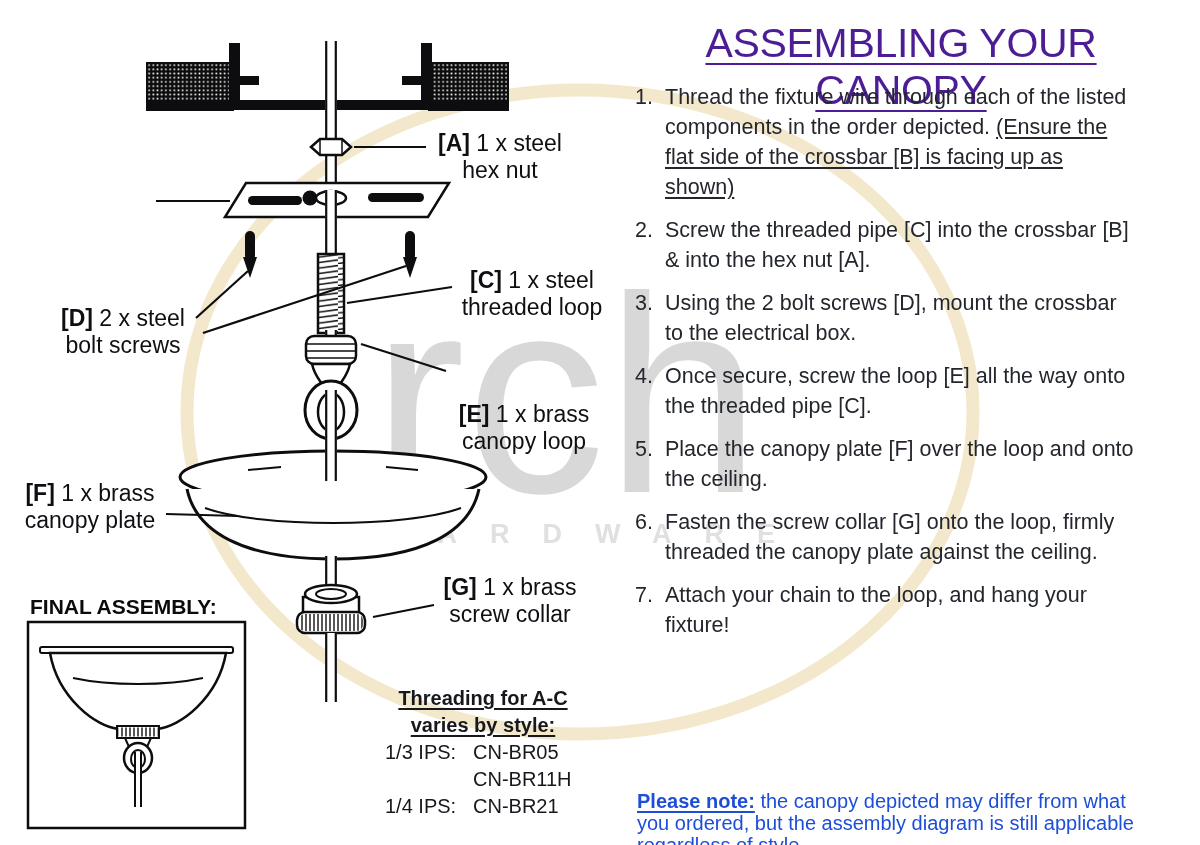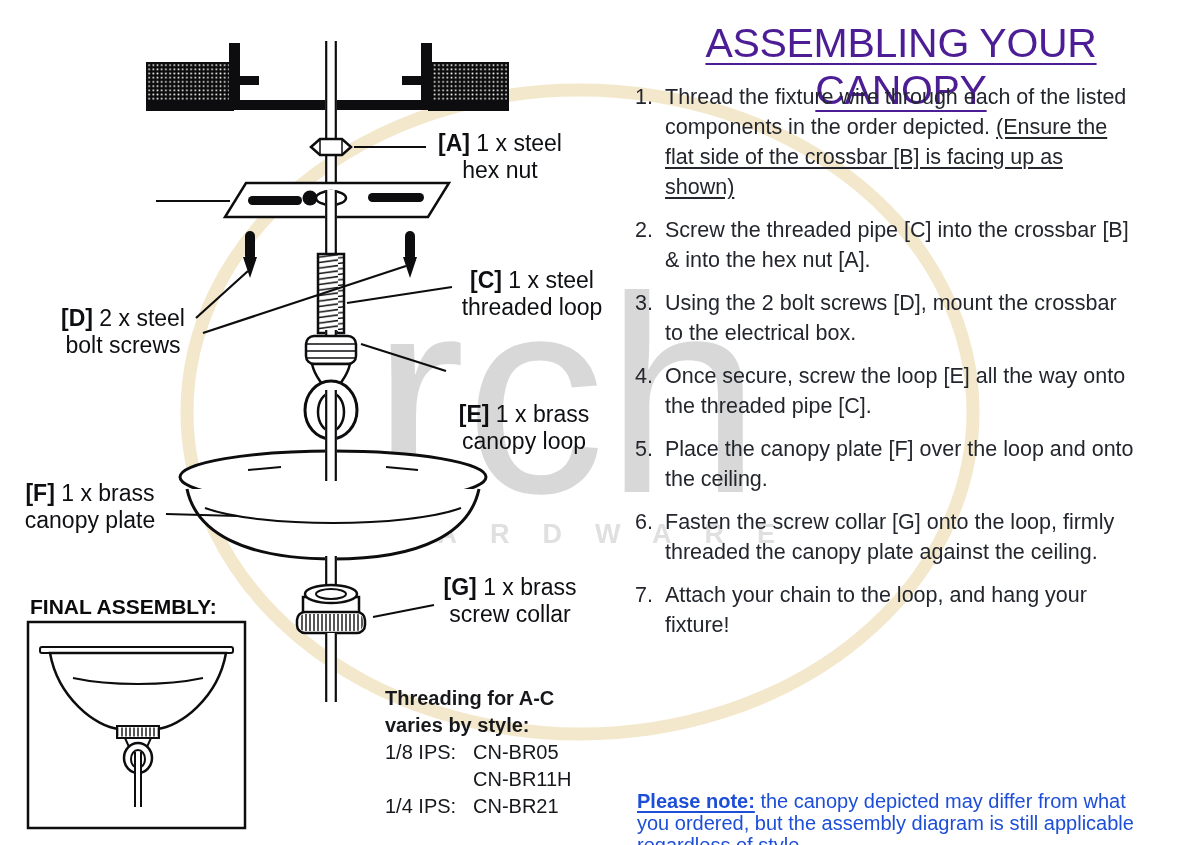--- a/index.html
+++ b/index.html
@@ -6,21 +6,21 @@
   .page{position:relative;width:1200px;height:845px;background:#ffffff;overflow:hidden;
         font-family:"Liberation Sans", sans-serif;color:#23262c;}
   
   .wm-svg{position:absolute;left:0;top:0;z-index:0;}
   
   .diagram-svg{position:absolute;left:0;top:0;z-index:2;}
   .part-label{position:absolute;z-index:3;font-size:23px;line-height:27px;text-align:center;color:#0e0f12;}
   .part-label b{font-weight:bold;}
   .fa-heading{position:absolute;z-index:3;font-size:21px;font-weight:bold;color:#0b0b0d;text-align:left;}
   .threading{position:absolute;z-index:3;font-size:20px;color:#16181c;line-height:27px;}
-  .threading .thead{font-weight:bold;text-underline-offset:3px;}
+  .threading .thead{font-weight:bold;text-decoration:underline;text-underline-offset:3px;text-align:center;}
   .threading .trow{display:flex;}
   .threading .tsize{width:88px;flex:0 0 88px;}
   
   .title{position:absolute;z-index:3;font-size:41px;letter-spacing:-0.3px;color:#4c1d95;
          text-align:center;text-decoration:underline;text-underline-offset:6px;text-decoration-thickness:2px;}
   .steps{position:absolute;z-index:3;width:500px;font-size:21.5px;line-height:30px;}
   .step{display:flex;margin-bottom:13px;}
   .step .num{flex:0 0 22px;margin-right:8px;}
   .step .txt{width:470px;}
   .step .ul{text-decoration:underline;text-underline-offset:3px;}
@@ -203,21 +203,21 @@
     <div><b>[G]</b><span> 1 x brass</span></div>
     <div>screw collar</div>
   </div>
 
   <div class="fa-heading" style="left:30px;top:595px;width:214px;">FINAL ASSEMBLY:</div>
 
   <div class="threading" style="left:385px;top:685px;width:196px;">
     <div class="thead">Threading for A-C</div>
     <div class="thead">varies by style:</div>
     <div class="trow">
-      <span class="tsize">1/8 IPS:</span>
+      <span class="tsize">1/3 IPS:</span>
       <span>CN-BR05</span>
     </div>
     <div class="trow">
       <span class="tsize"></span>
       <span>CN-BR11H</span>
     </div>
     <div class="trow">
       <span class="tsize">1/4 IPS:</span>
       <span>CN-BR21</span>
     </div>

